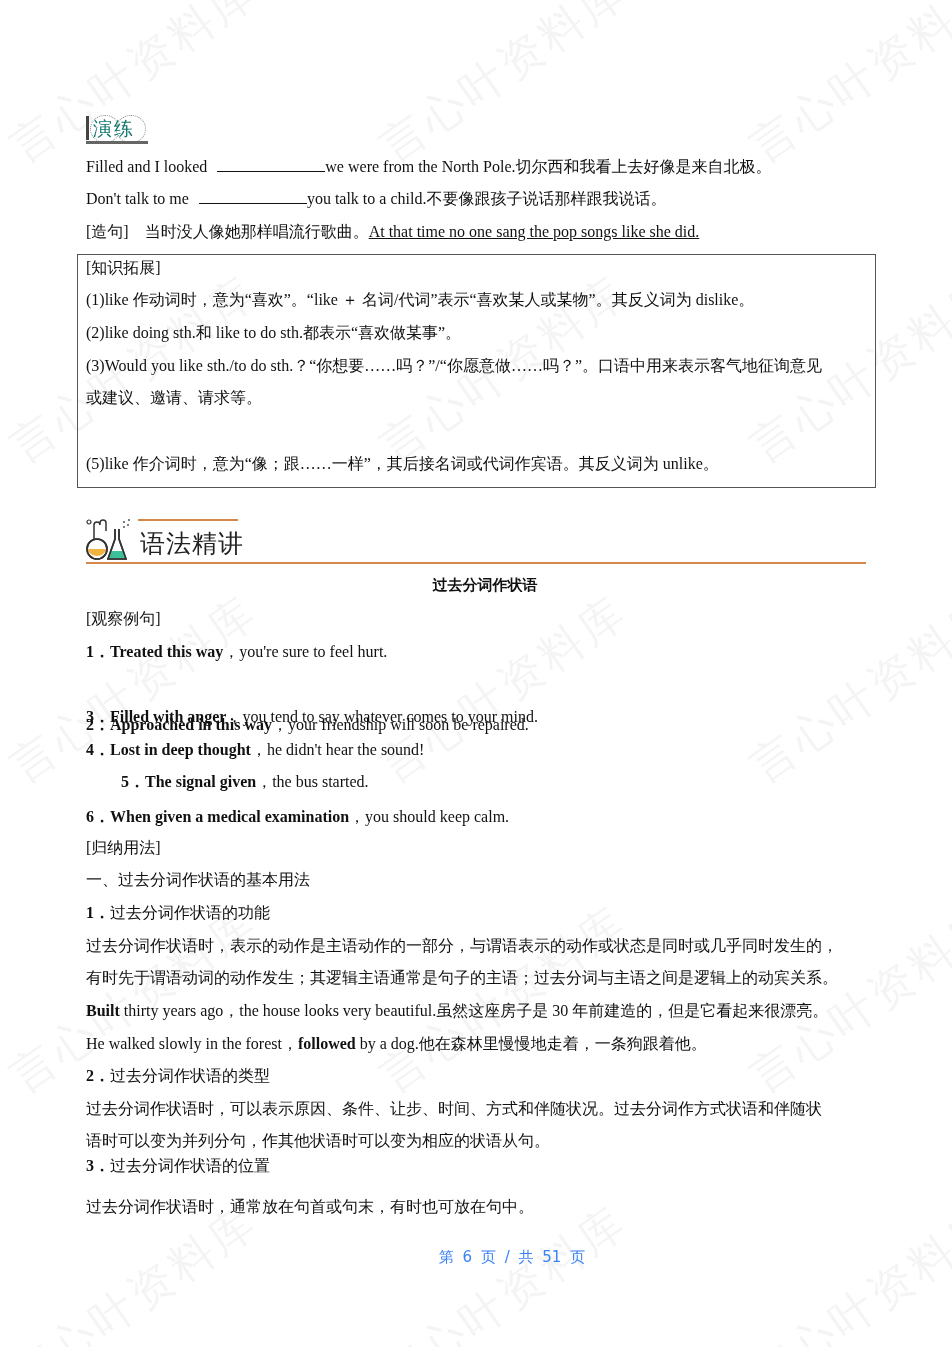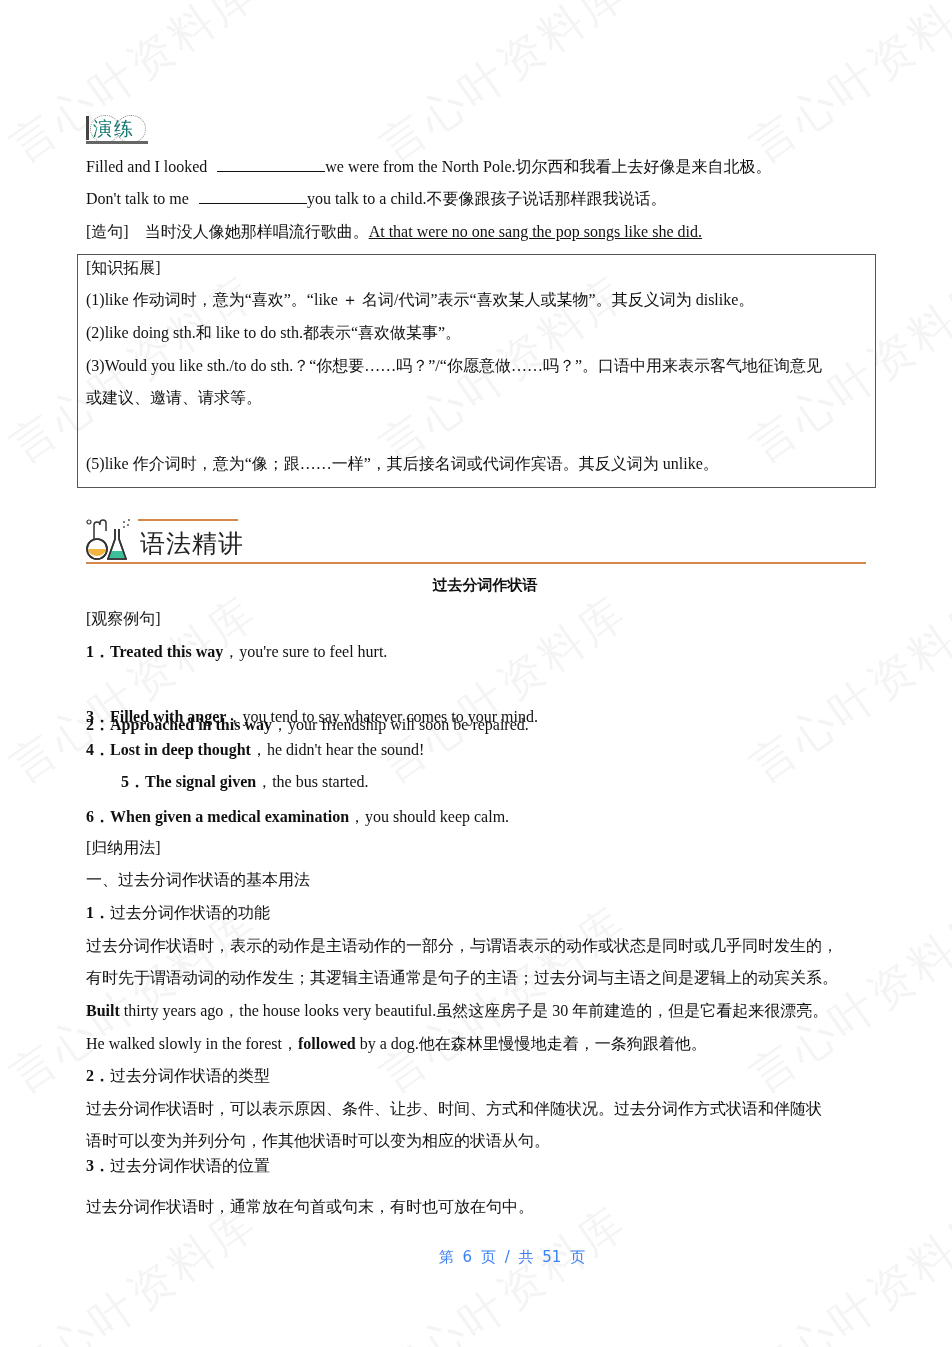--- a/index.html
+++ b/index.html
@@ -197,21 +197,21 @@
   <span class="label">演练</span>
 </div>
 
 <div class="line" style="top:157px;">
   <span>Filled and I looked</span><span class="blank"></span><span>we were from the North Pole.切尔西和我看上去好像是来自北极。</span>
 </div>
 <div class="line" style="top:189px;">
   <span>Don't talk to me</span><span class="blank"></span><span>you talk to a child.不要像跟孩子说话那样跟我说话。</span>
 </div>
 <div class="line" style="top:222px;">
-  <span>[造句]</span>&nbsp;&nbsp;&nbsp;&nbsp;<span>当时没人像她那样唱流行歌曲。</span><span class="underline">At that were no one sang the pop songs like she did.</span>
+  <span>[造句]</span>&nbsp;&nbsp;&nbsp;&nbsp;<span>当时没人像她那样唱流行歌曲。</span><span class="underline">At that time no one sang the pop songs like she did.</span>
 </div>
 
 <div class="kbox">
   <div class="kline" style="top:3px;">[知识拓展]</div>
   <div class="kline" style="top:35px;">(1)like 作动词时，意为“喜欢”。“like ＋ 名词/代词”表示“喜欢某人或某物”。其反义词为 dislike。</div>
   <div class="kline" style="top:68px;">(2)like doing sth.和 like to do sth.都表示“喜欢做某事”。</div>
   <div class="kline" style="top:101px;">(3)Would you like sth./to do sth.？“你想要……吗？”/“你愿意做……吗？”。口语中用来表示客气地征询意见</div>
   <div class="kline" style="top:133px;">或建议、邀请、请求等。</div>
   <div class="kline" style="top:199px;">(5)like 作介词时，意为“像；跟……一样”，其后接名词或代词作宾语。其反义词为 unlike。</div>
 </div>

